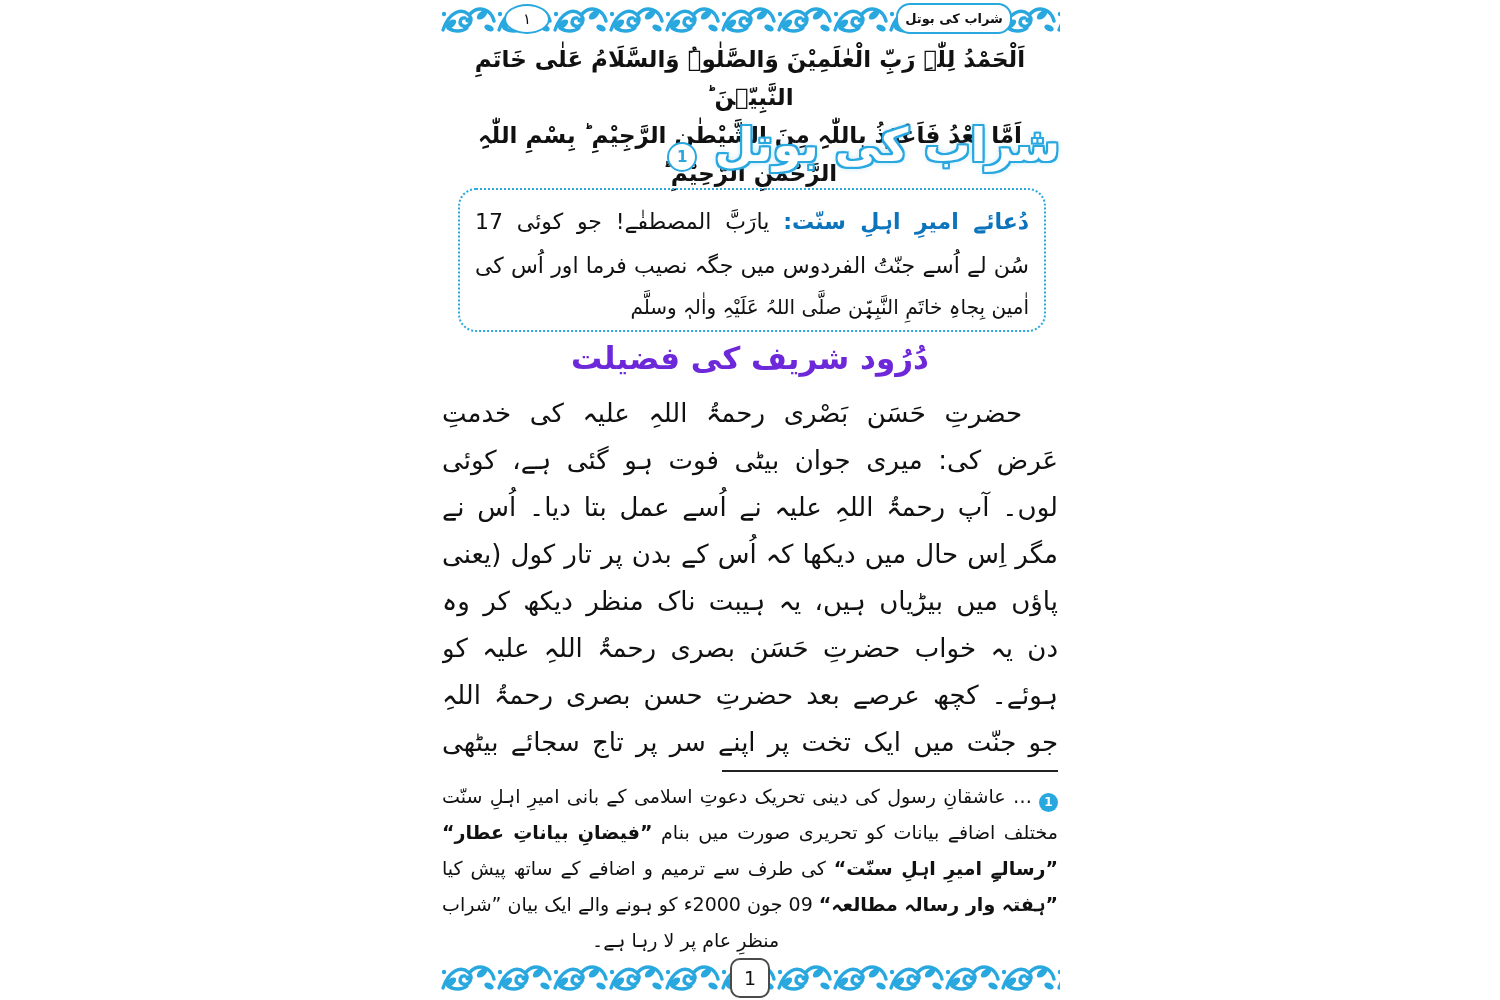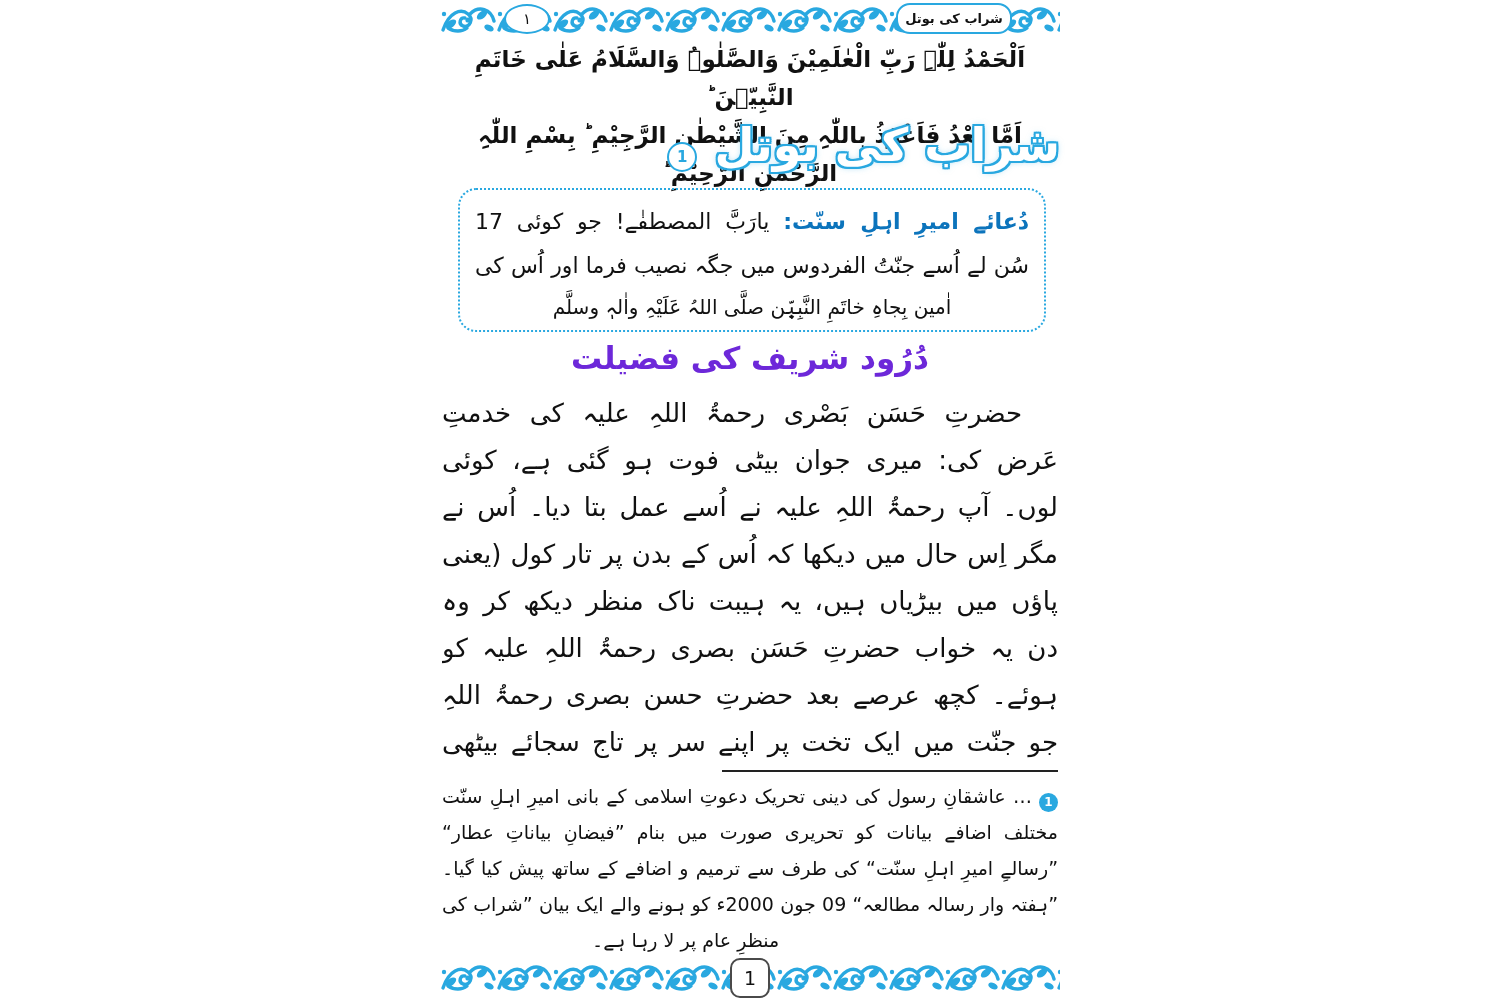--- a/index.html
+++ b/index.html
@@ -29,37 +29,37 @@
       -2px -2px 0 #29A8E0,2px 2px 0 #29A8E0,-2px 2px 0 #29A8E0,2px -2px 0 #29A8E0,0 0 7px rgba(41,168,224,.55);}
   .title-marker{display:inline-flex;width:26px;height:26px;border:2px solid #29A8E0;border-radius:50%;
     color:#29A8E0;background:#fff;font-size:15px;font-weight:bold;align-items:center;justify-content:center;
     vertical-align:middle;margin-right:12px;}
 
   .dua-box{position:absolute;top:188px;left:18px;right:14px;height:144px;border:2.5px dotted #29A8E0;
     border-radius:18px;padding:9px 15px;box-sizing:border-box;direction:rtl;font-size:22px;}
   .dua-line1{line-height:45px;text-align:justify;text-align-last:justify;height:45px;overflow:hidden;}
   .dua-label{color:#0C74BC;font-weight:bold;}
   .dua-line2{line-height:44px;text-align:justify;text-align-last:justify;height:44px;overflow:hidden;}
-  .dua-line3{line-height:38px;text-align:center;font-size:20px;height:38px;overflow:hidden;}
+  .dua-line3{line-height:38px;text-align:right;font-size:20px;height:38px;overflow:hidden;}
 
   .section-heading{position:absolute;top:340px;left:0;right:0;text-align:center;direction:rtl;
     color:#6d28d9;font-size:31px;font-weight:bold;}
 
   .body-block{position:absolute;top:390px;left:2px;right:2px;direction:rtl;}
   .body-line{font-size:26px;line-height:47px;height:47px;overflow:hidden;
     text-align:justify;text-align-last:justify;color:#111;}
   .body-line:first-child{text-indent:36px;}
 
   .fn-sep{position:absolute;top:770px;right:2px;width:336px;height:2px;background:#222;}
 
   .footnote-block{position:absolute;top:778px;left:2px;right:2px;direction:rtl;}
   .fn-line{font-size:19px;line-height:36px;height:36px;overflow:hidden;
     text-align:justify;text-align-last:justify;color:#111;}
   .fn-line.fn-last{text-align:center;text-align-last:left;padding-left:150px;}
-  .fn-bold{font-weight:normal;}
+  .fn-bold{font-weight:bold;}
   .fn-marker{display:inline-flex;width:19px;height:19px;border-radius:50%;background:#29A8E0;color:#fff;
     font-size:12px;font-weight:bold;align-items:center;justify-content:center;margin-left:7px;vertical-align:-3px;}
 
   .footer-pagenum{position:absolute;top:958px;left:50%;transform:translateX(-50%);width:36px;height:36px;
     background:#fff;border:2px solid #4a4a4a;border-radius:10px;display:flex;align-items:center;
     justify-content:center;font-size:19px;z-index:2;}
 </style>
 </head>
 <body>
 

